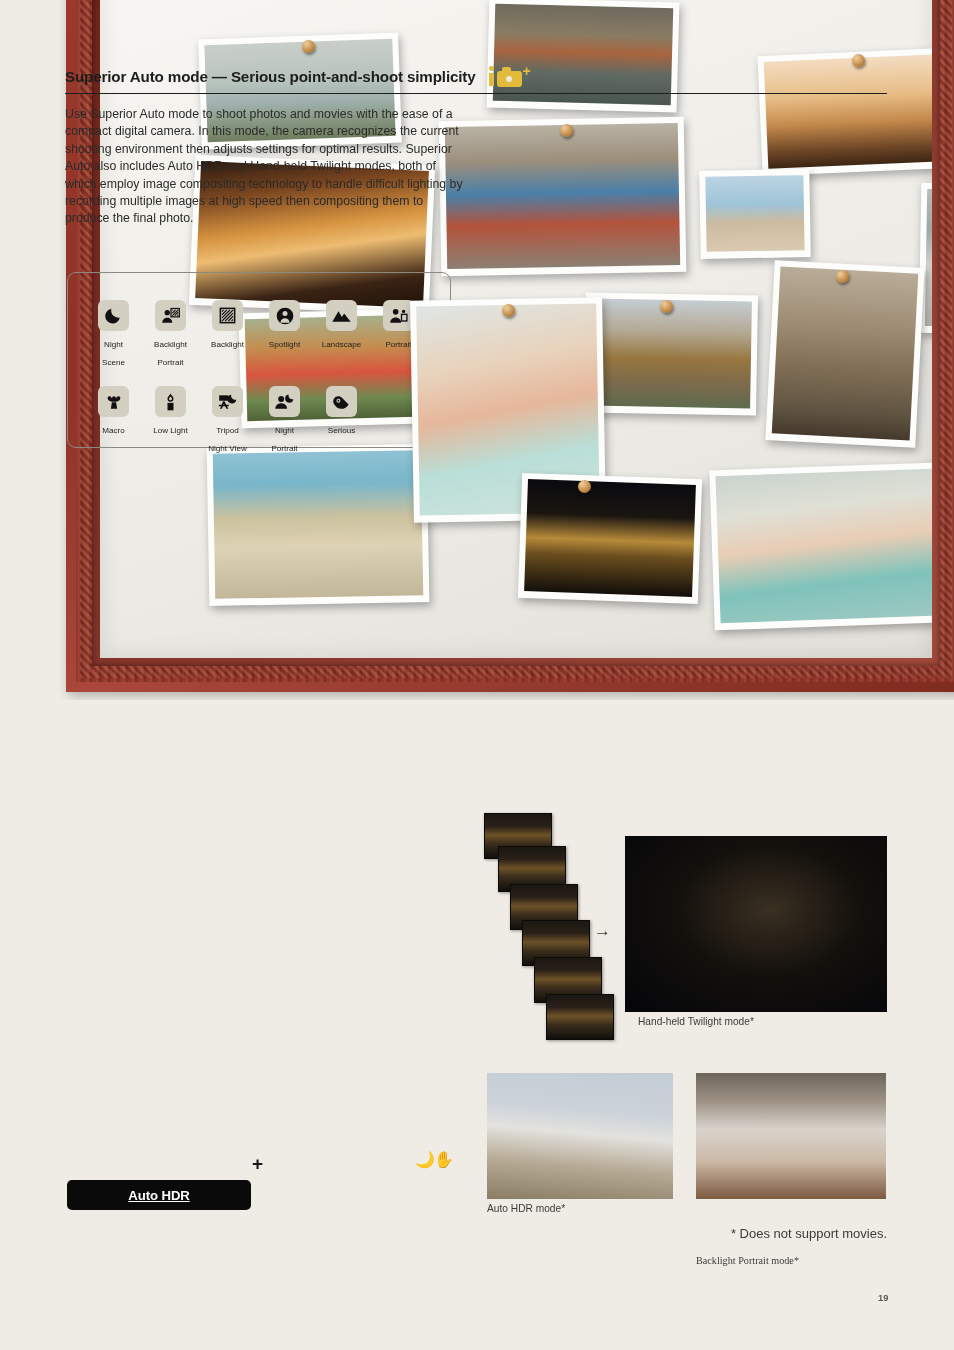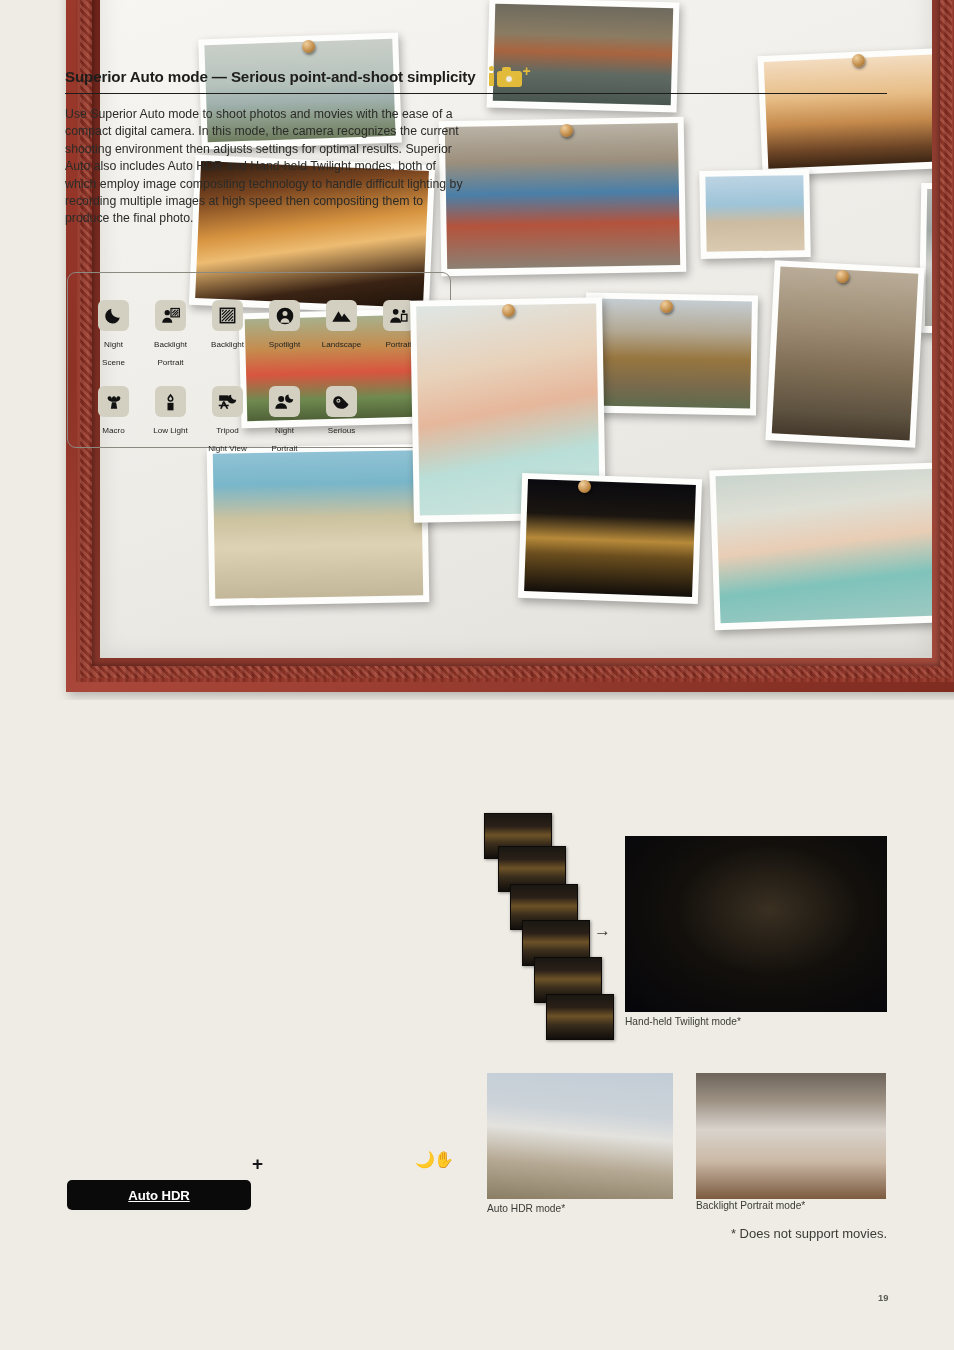--- a/index.html
+++ b/index.html
@@ -304,23 +304,23 @@
   }
   .shot.blp {
     left: 696px; top: 1073px; width: 190px; height: 126px;
     background: linear-gradient(180deg,#6d645a 0%,#9d9184 22%,#d9d3cc 45%,#cbb9a6 70%,#7c5a40 100%);
   }
   .caption {
     position: absolute;
     font-size: 10.2px;
     color: #3b3b37;
   }
-  .cap-twilight { left: 625px; top: 1016px; }
+  .cap-twilight { left: 638px; top: 1016px; }
   .cap-hdr      { left: 487px; top: 1203px; }
-  .cap-blp      { left: 696px; top: 1200px; }
+  .cap-blp      { left: 696px; top: 1255px; font-family: Liberation Serif, serif; }
   .footnote {
     position: absolute;
     right: 67px; top: 1226px;
     font-size: 13px;
     color: #3b3b37;
   }
   .pagenum {
     position: absolute;
     left: 878px; top: 1292px;
     font-size: 9.4px;

